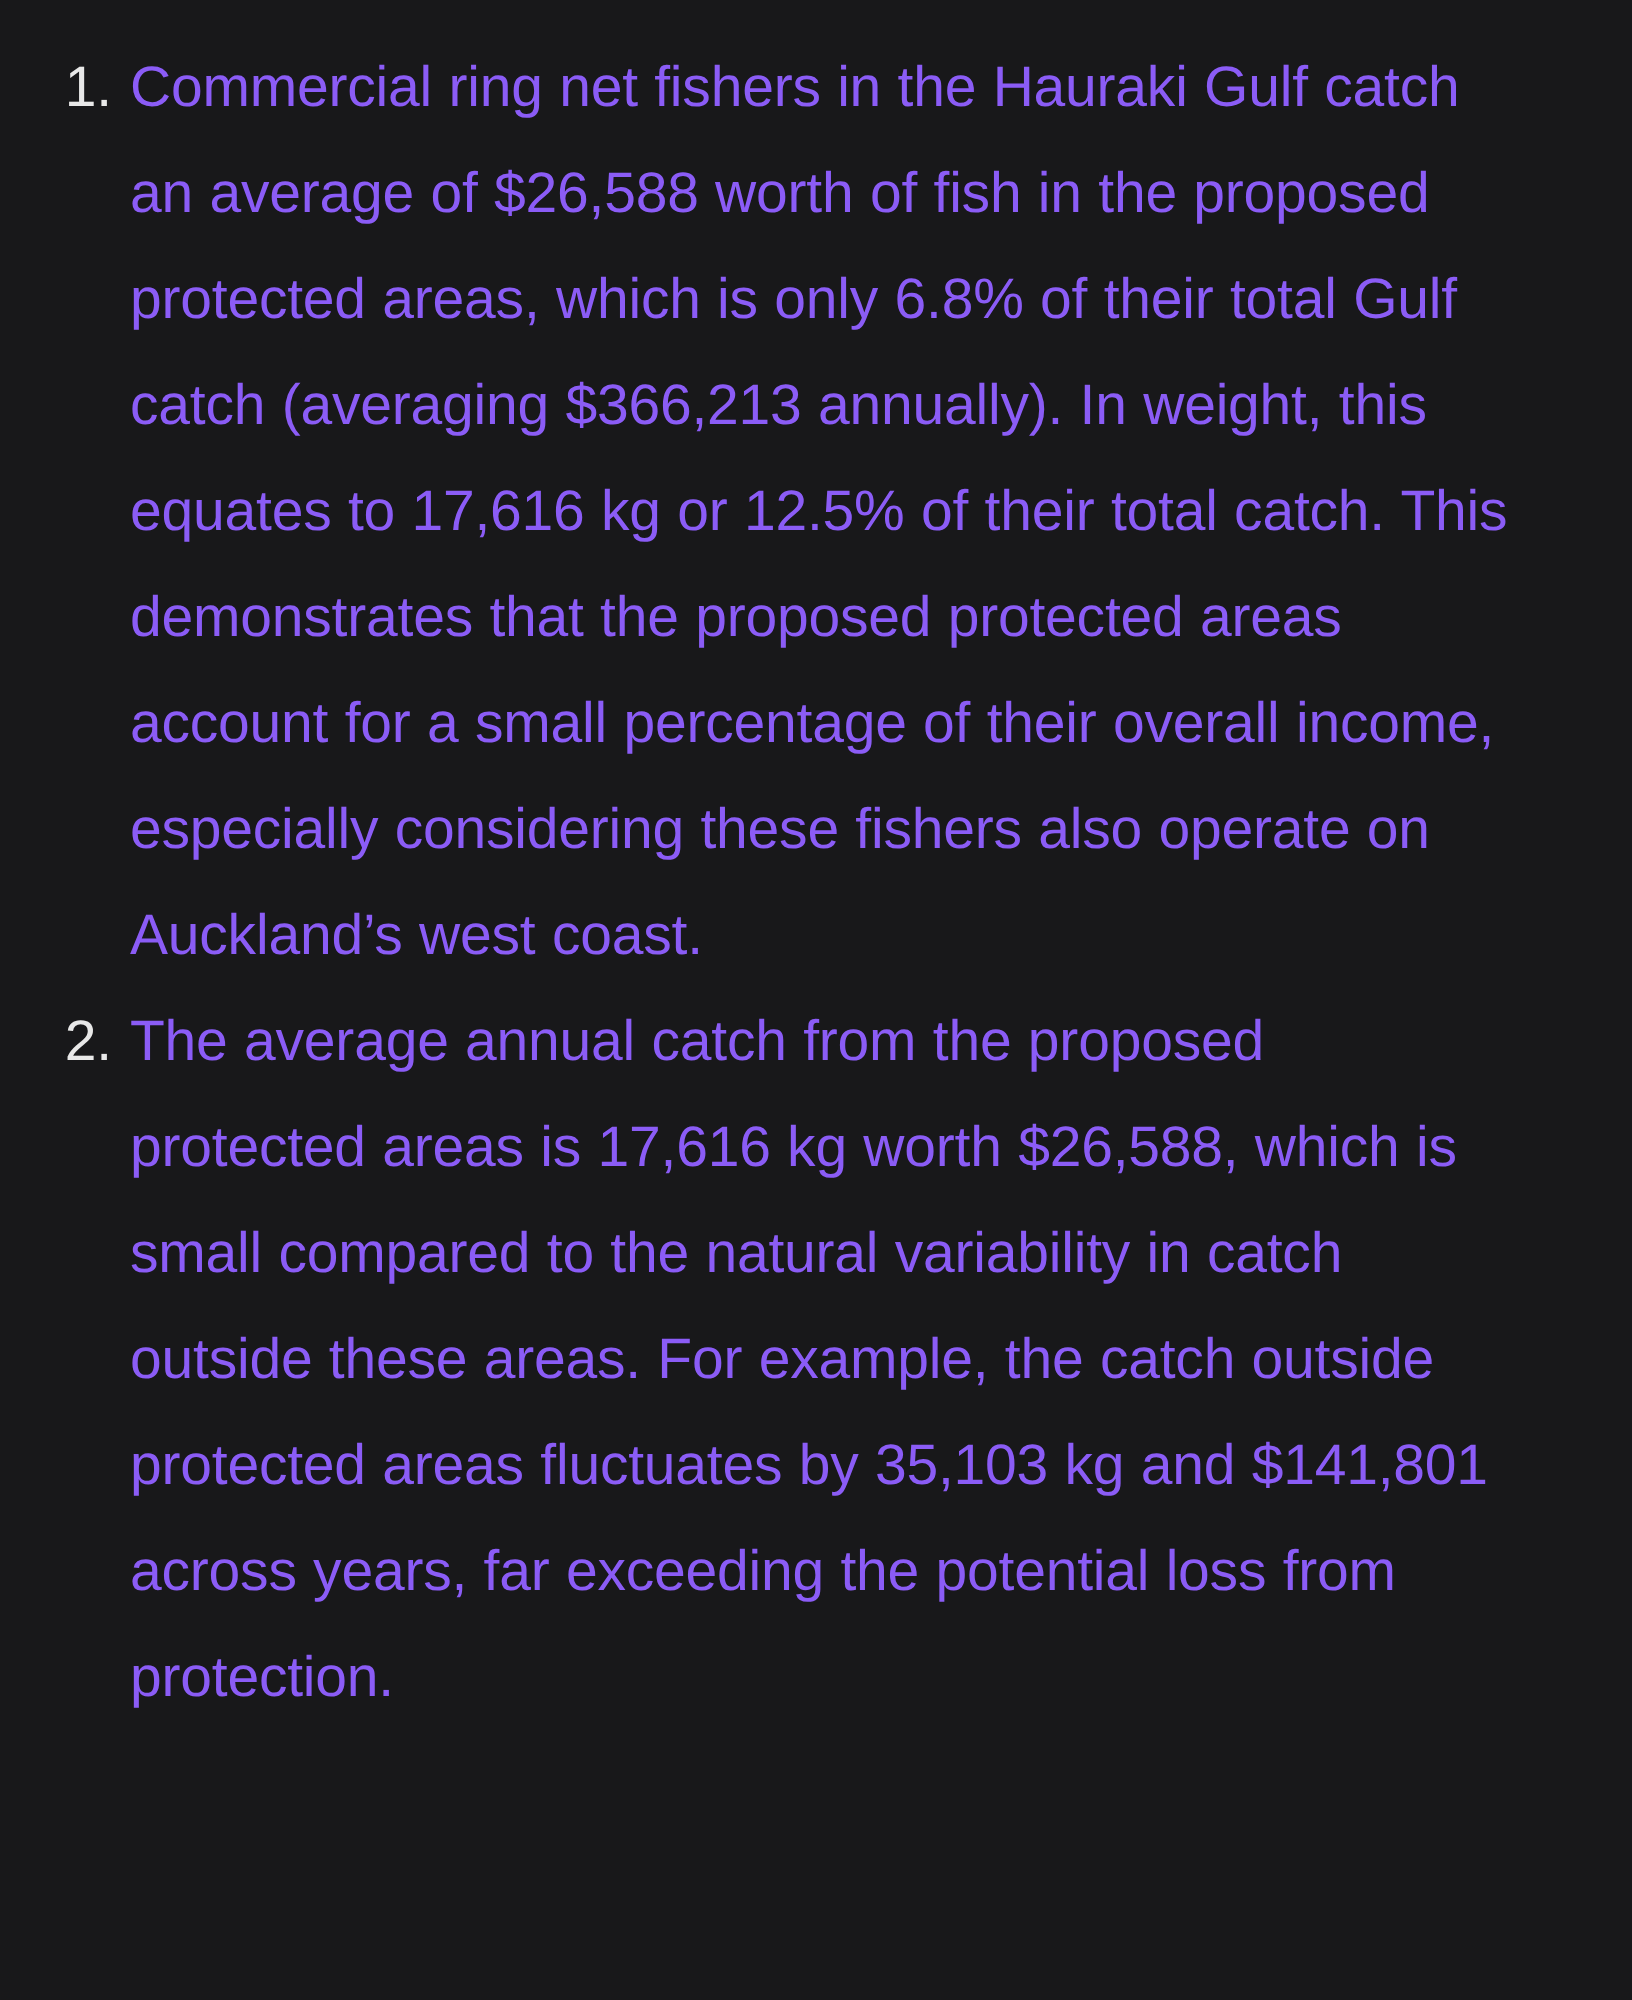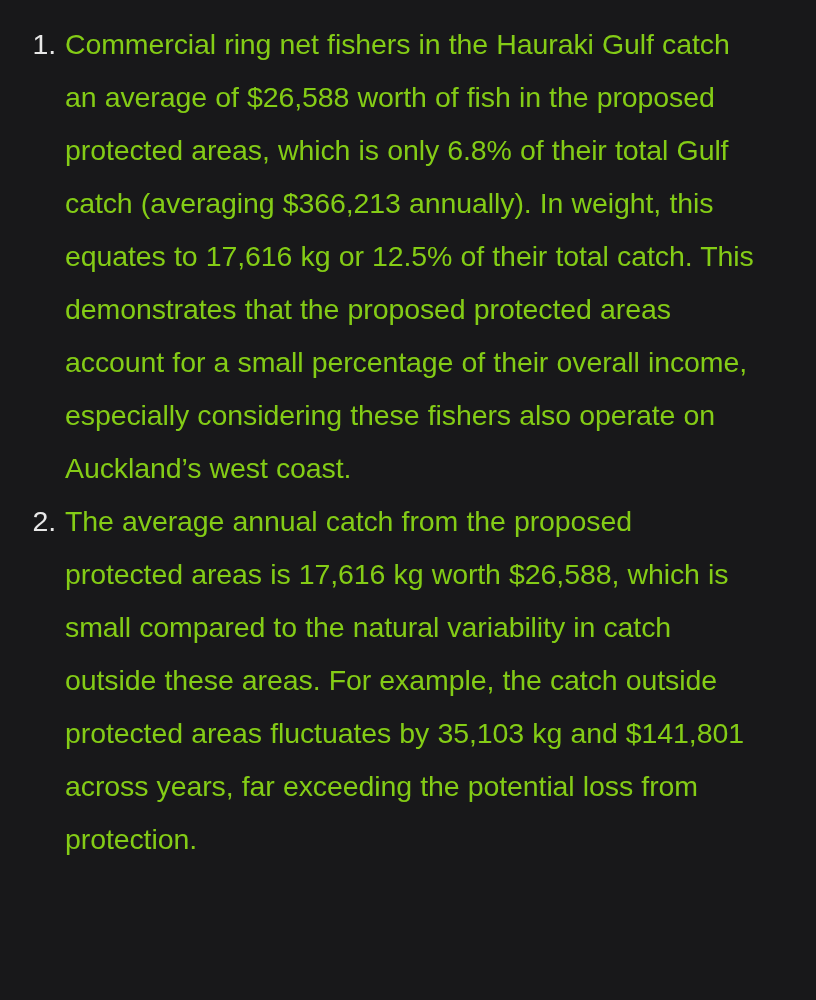--- a/index.html
+++ b/index.html
@@ -43,21 +43,21 @@
     width: 30px;
     text-align: right;
     color: #e8e8e8;
     font-size: 28.5px;
     line-height: 53px;
   }
 
   .item-text {
     flex: 1 1 auto;
     padding-left: 9px;
-    color: #84cc16;
+    color: #8b5cf6;
     font-size: 28.5px;
     line-height: 53px;
     text-align: left;
   }
 </style>
 </head>
 <body>
 
 <div class="answer-panel">
   <ol class="numbered-list">

